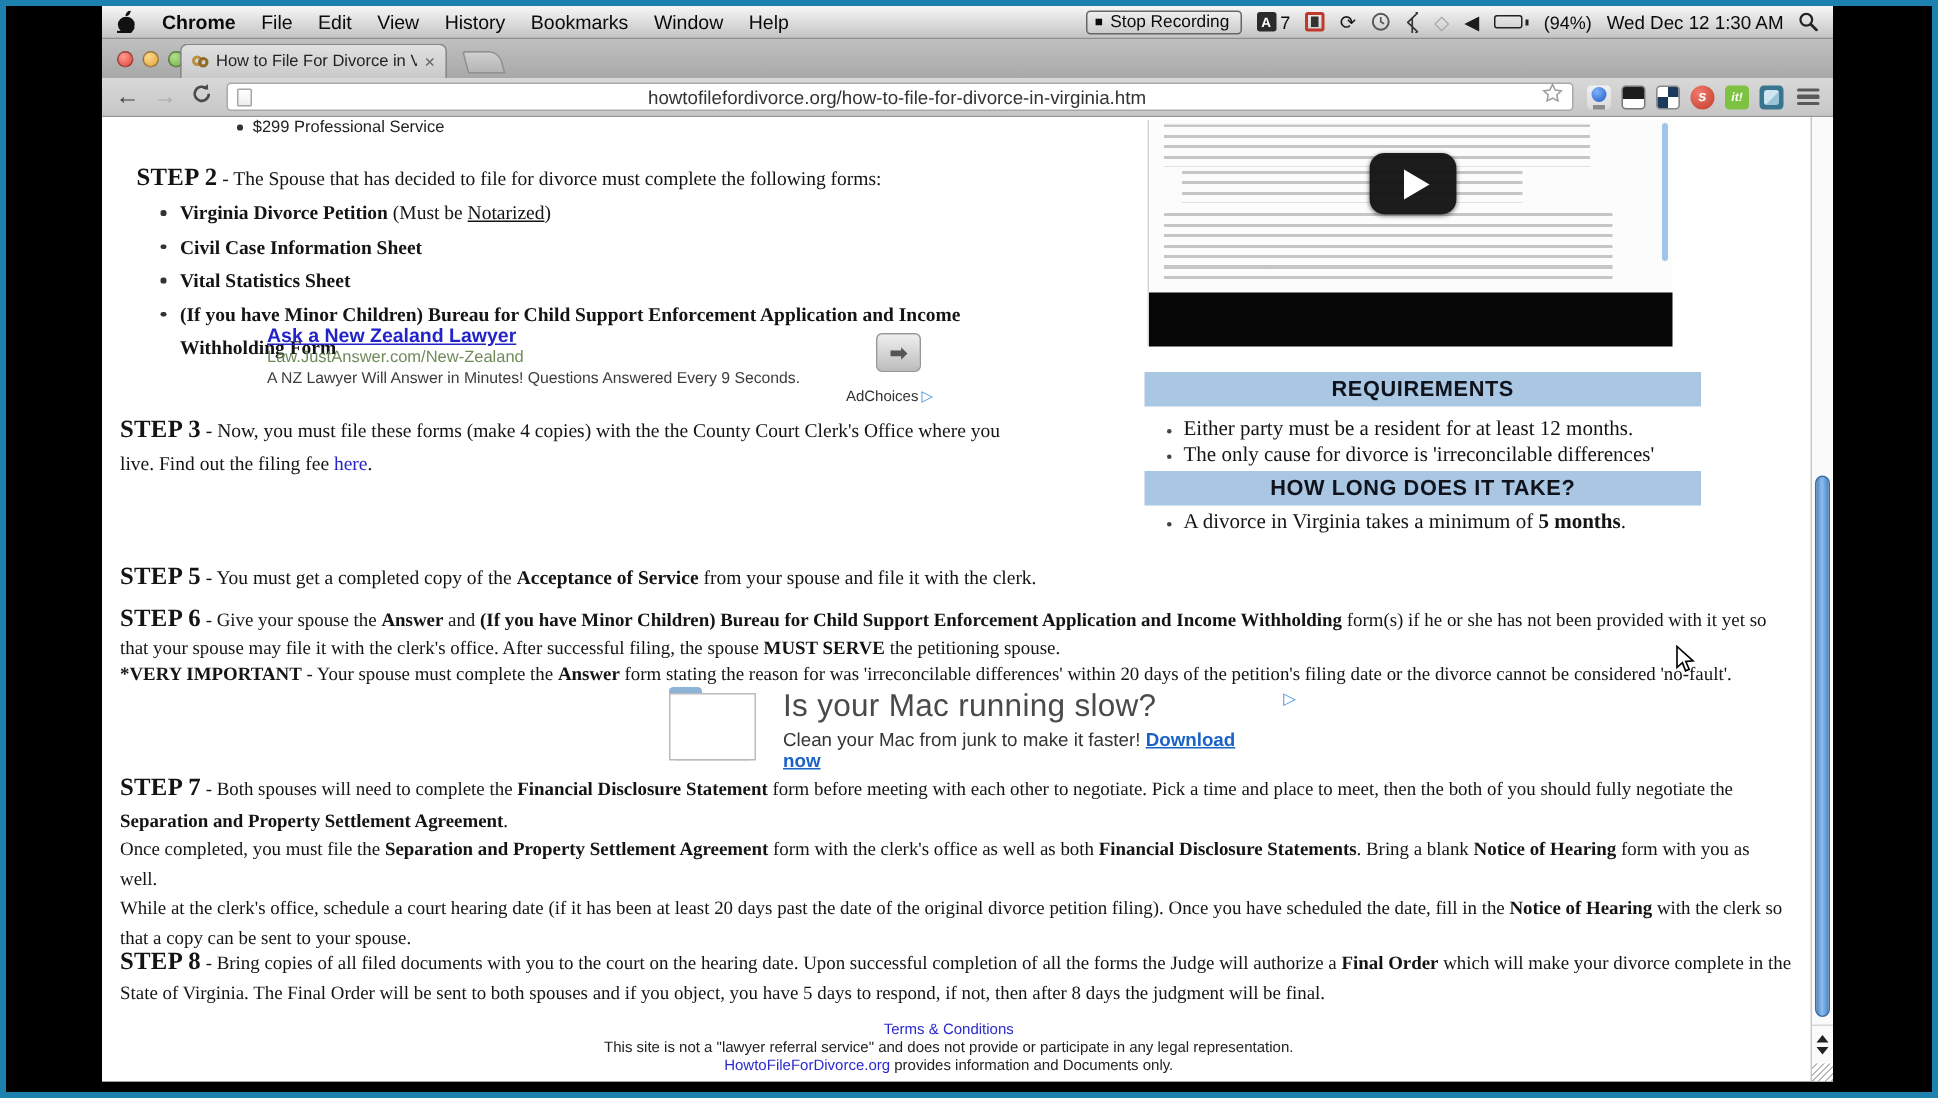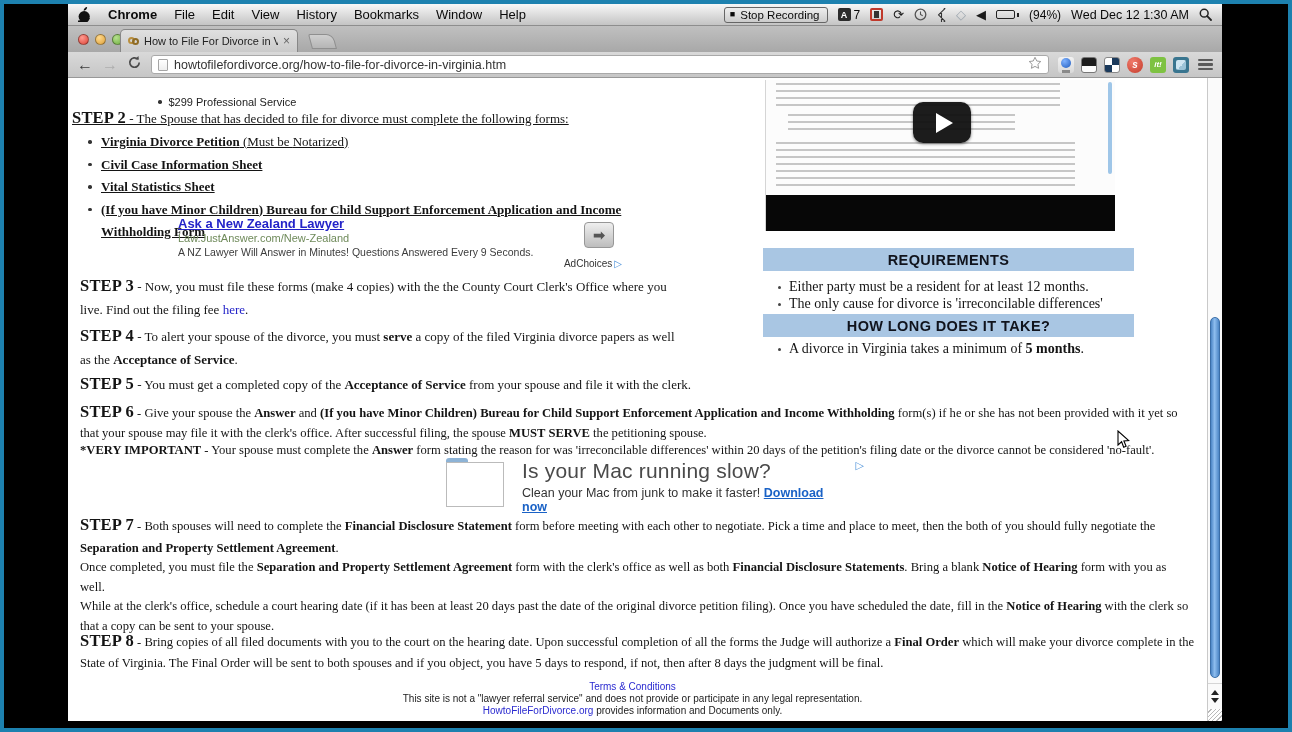--- a/index.html
+++ b/index.html
@@ -48,21 +48,21 @@
                  border:1px solid #8f8f8f; border-radius:2px 7px 0 0; transform:skewX(15deg); }
 
   .toolbar { height:26px; background:linear-gradient(#d9d9d9,#c6c6c6); border-bottom:1px solid #989898;
              display:flex; align-items:center; padding:0 9px; gap:9px; }
   .nav-glyph { font-size:16px; line-height:1; color:#3c3c3c; font-weight:bold; }
   .nav-glyph.fwd { color:#adadad; }
   .omnibox { flex:1; height:19px; background:#fff; border:1px solid #a9a9a9; border-radius:3px;
              display:flex; align-items:center; padding:0 6px; gap:6px; }
   .doc-ic { width:10px; height:12px; border:1px solid #a5a5a5; border-radius:1px; background:
             linear-gradient(#fff,#eee); flex:none; }
-  .url-text { font-size:12.5px; color:#333; white-space:nowrap; overflow:hidden; flex:1; }
+  .url-text { font-size:12.5px; color:#333; white-space:nowrap; overflow:hidden; flex:1;text-align:center; }
   .star-ic { flex:none; }
   .ext-row { display:flex; align-items:center; gap:7px; }
   .ext { width:16px; height:16px; border-radius:3px; position:relative; }
   .ext-ball { background:linear-gradient(#f2f2f2,#d9d9d9); }
   .ext-ball i { position:absolute; left:3px; top:1px; width:10px; height:10px; border-radius:50%;
                 background:radial-gradient(circle at 35% 30%, #7fb2ff, #1f5bbd); }
   .ext-ball u { position:absolute; left:4px; bottom:0; width:8px; height:3px; background:#8a8a8a; }
   .ext-flag { border:1px solid #777; background:linear-gradient(#1d1d1d 0 55%, #fdfdfd 55% 100%); }
   .ext-check { background:conic-gradient(#1b3a5c 0 25%, #fff 0 50%, #1b3a5c 0 75%, #fff 0); border:1px solid #888; }
   .ext-red { background:radial-gradient(circle at 35% 30%, #f07a6b, #c43c2b); border-radius:50%;
@@ -78,24 +78,24 @@
   .page { position:relative; height:643px; background:#fff; font-family:"Liberation Serif",serif; color:#141414; overflow:hidden; }
   .abs { position:absolute; }
   .b { font-weight:bold; }
   .u { text-decoration:underline; }
   .lnk { color:#2323c8; }
   .step-label { font-weight:bold; font-size:16.5px; letter-spacing:.2px; }
   .step-body { font-size:13px; }
   .sec { line-height:21px; }
 
   .top-bullet { left:90px; top:1px; font-family:"Liberation Sans",sans-serif; font-size:11px; color:#222;
-                display:flex; align-items:center; gap:7px;margin-top:17px; }
+                display:flex; align-items:center; gap:7px; }
   .dot { width:3.5px; height:3.5px; border-radius:50%; background:#333; flex:none; }
 
-  .step2 { left:4px; top:28px; width:600px;text-decoration:underline; }
+  .step2 { left:23px; top:28px; width:600px; }
   .step2 .li { position:relative; padding-left:21px; margin-left:8px; line-height:22.5px; font-size:13px; }
   .step2 .li::before { content:""; position:absolute; left:8px; top:9px; width:3.5px; height:3.5px; border-radius:50%; background:#333; }
 
   .ad1 { left:110px; top:138px; width:392px; font-family:"Liberation Sans",sans-serif; text-align:left; }
   .ad1-title { font-size:13px; font-weight:bold; text-decoration:underline; color:#2323c8; }
   .ad1-url { font-size:11px; color:#6f8a5a; margin-top:1px; }
   .ad1-desc { font-size:10.5px; color:#3c3c3c; margin-top:2px; }
   .ad1-btn { position:absolute; right:-44px; top:6px; width:30px; height:26px; border:1px solid #979797; border-radius:4px;
              background:linear-gradient(#efefef,#bdbdbd); font-size:14px; color:#555; font-weight:bold;
              display:flex; align-items:center; justify-content:center; }
@@ -307,23 +307,20 @@
       <div class="adchoices">
         <span>AdChoices</span>
         <span class="tri">▷</span>
       </div>
     </div>
 
     <div class="abs step3 sec">
       <span class="step-label">STEP 3</span><span class="step-body"><span> - Now, you must file these forms (make 4 copies) with the the County Court Clerk's Office where you live. Find out the filing fee </span><span class="lnk">here</span><span>.</span></span>
     </div>
 
-    <div class="abs step4 sec">
-      <span class="step-label">STEP 4</span><span class="step-body"><span> - To alert your spouse of the divorce, you must </span><span class="b">serve</span><span> a copy of the filed Virginia divorce papers as well as the </span><span class="b">Acceptance of Service</span><span>.</span></span>
-    </div>
 
     <div class="abs step5 sec">
       <span class="step-label">STEP 5</span><span class="step-body"><span> - You must get a completed copy of the </span><span class="b">Acceptance of Service</span><span> from your spouse and file it with the clerk.</span></span>
     </div>
 
     <div class="abs step6">
       <div>
         <span class="step-label">STEP 6</span><span class="step-body"><span> - Give your spouse the </span><span class="b">Answer</span><span> and </span><span class="b">(If you have Minor Children) Bureau for Child Support Enforcement Application and Income Withholding</span><span> form(s) if he or she has not been provided with it yet so that your spouse may file it with the clerk's office. After successful filing, the spouse </span><span class="b">MUST SERVE</span><span> the petitioning spouse.</span></span>
       </div>
       <div class="step-body"><span class="b">*VERY IMPORTANT</span><span> - Your spouse must complete the </span><span class="b">Answer</span><span> form stating the reason for was 'irreconcilable differences' within 20 days of the petition's filing date or the divorce cannot be considered 'no-fault'.</span></div>

